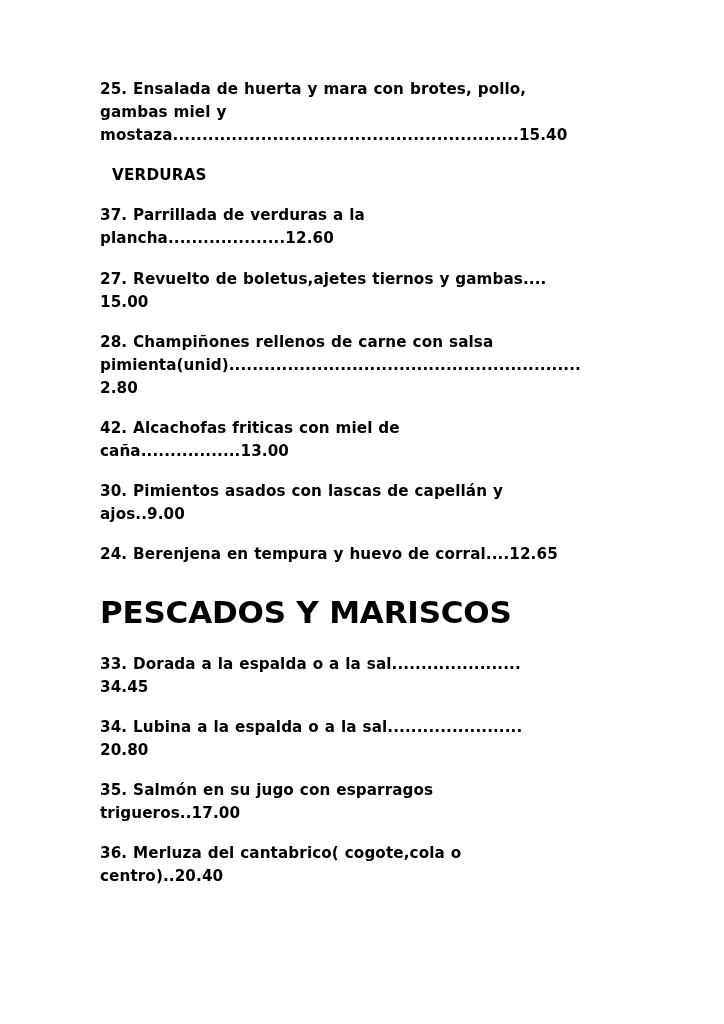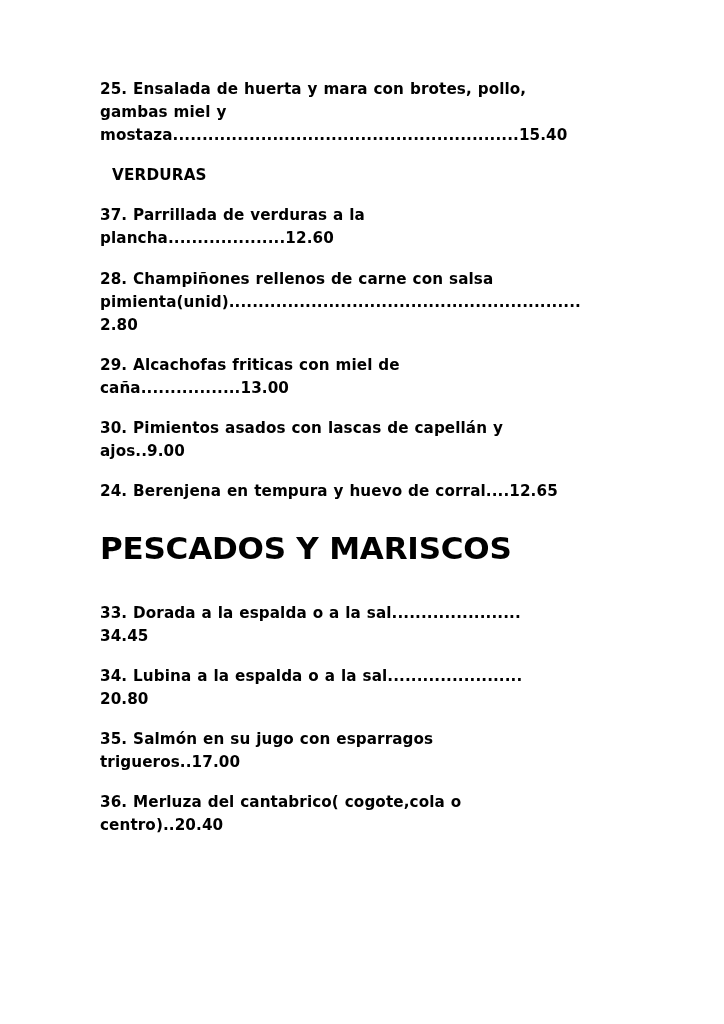--- a/index.html
+++ b/index.html
@@ -34,41 +34,42 @@
     font-weight: bold;
     line-height: 1.52;
     letter-spacing: 0.2px;
     margin: 0 0 17px 12px;
   }
   .big-heading {
     font-size: 31px;
     font-weight: bold;
     line-height: 1.2;
     letter-spacing: -0.2px;
-    margin: 27px 0 34px 0;
+    margin: 27px 0 22px 0;
   }
   .block {
     margin: 0;
     padding: 0;
   }
 </style>
 </head>
 <body>
 
 <div class="page">
 
   <div class="block">
     <p class="menu-line">25. Ensalada de huerta y mara con brotes, pollo, gambas miel y mostaza...........................................................15.40</p>
   </div>
 
   <div class="block">
     <p class="section-label">VERDURAS</p>
     <p class="menu-line">37. Parrillada de verduras a la plancha....................12.60</p>
+    <p class="menu-line">27. Revuelto de boletus,ajetes tiernos y gambas.... 15.00</p>
     <p class="menu-line">28.  Champiñones rellenos de carne con salsa pimienta(unid)............................................................ 2.80</p>
-    <p class="menu-line">29. Alcachofas friticas con miel de caña.................13.00</p>
+    <p class="menu-line">42. Alcachofas friticas con miel de caña.................13.00</p>
     <p class="menu-line">30. Pimientos asados con lascas de capellán y ajos..9.00</p>
     <p class="menu-line">24. Berenjena en tempura y huevo de corral....12.65</p>
   </div>
 
   <div class="block">
     <h1 class="big-heading">PESCADOS Y MARISCOS</h1>
     <p class="menu-line">33. Dorada a la espalda o a la sal...................... 34.45</p>
     <p class="menu-line">34. Lubina a la espalda o a la sal....................... 20.80</p>
     <p class="menu-line">35. Salmón en su jugo con esparragos trigueros..17.00</p>
     <p class="menu-line">36. Merluza del cantabrico( cogote,cola o centro)..20.40</p>

